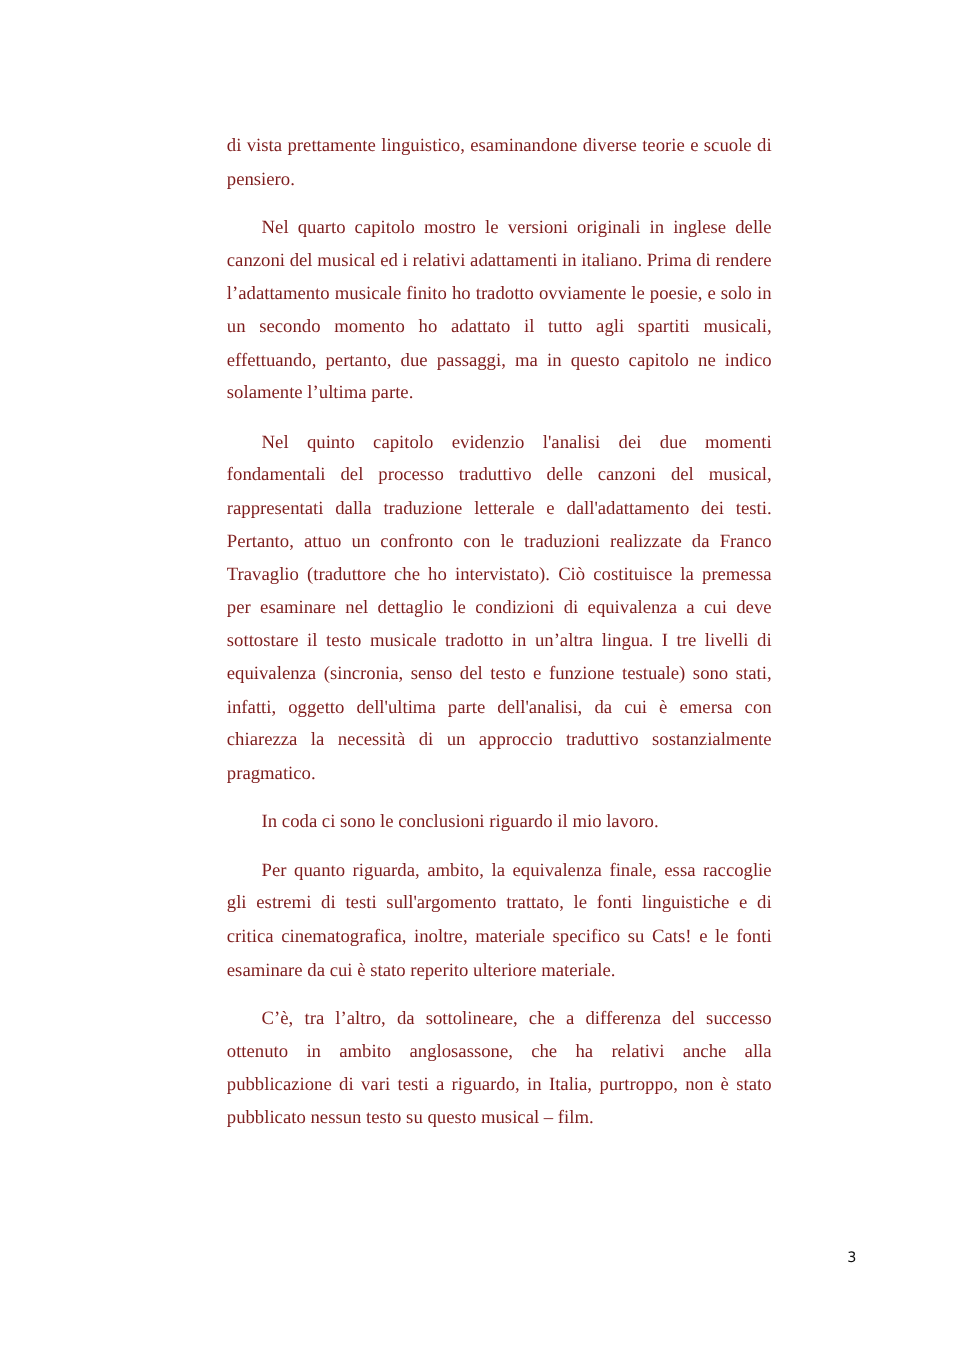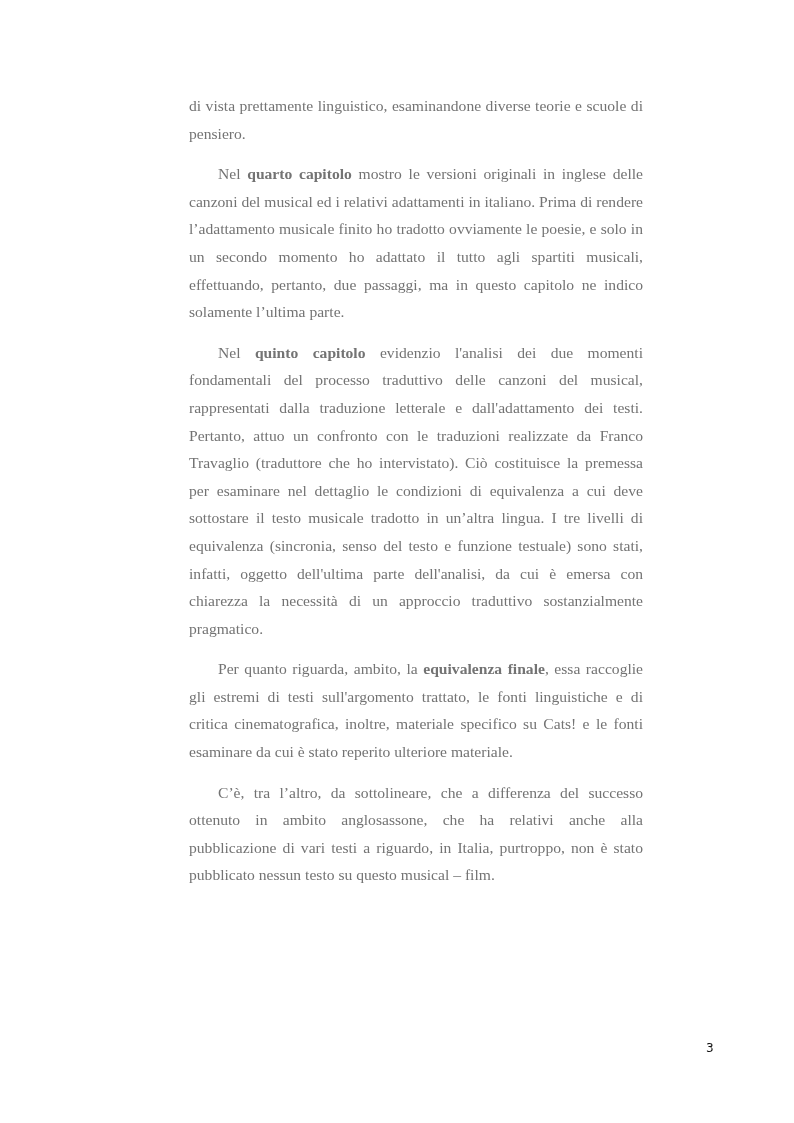--- a/index.html
+++ b/index.html
@@ -1,34 +1,34 @@
 <!DOCTYPE html>
 <html><head>
 <meta charset="utf-8">
 <style>
   html, body { margin: 0; padding: 0; background: #ffffff; }
   body { width: 794px; height: 1123px; position: relative; overflow: hidden; }
   .page {
     position: absolute;
     left: 189px;
-    top: 92px;
+    top: 108px;
     width: 454px;
     font-family: "Liberation Serif", serif;
     font-size: 15.6px;
     line-height: 27.6px;
-    color: #737373;
+    color: #7f1d1d;
   }
   .para {
     margin: 0;
     text-align: justify;
     text-indent: 0;
   }
   .para.indent { text-indent: 29px; }
   .gap { margin-top: 13px; }
-  b { font-weight: bold; }
+  b { font-weight: normal; }
   .page-number {
     position: absolute;
     left: 706px;
     top: 1041px;
     font-family: "DejaVu Sans", sans-serif;
     font-size: 12px;
     color: #111111;
   }
 </style>
 </head>
@@ -40,20 +40,23 @@
   </p>
 
   <p class="para indent gap">
     <span>Nel </span><b>quarto capitolo</b><span> mostro le versioni originali in inglese delle canzoni del musical ed i relativi adattamenti in italiano. Prima di rendere l’adattamento musicale finito ho tradotto ovviamente le poesie, e solo in un secondo momento ho adattato il tutto agli spartiti musicali, effettuando, pertanto, due passaggi, ma in questo capitolo ne indico solamente l’ultima parte.</span>
   </p>
 
   <p class="para indent gap">
     <span>Nel </span><b>quinto capitolo</b><span> evidenzio l'analisi dei due momenti fondamentali del processo traduttivo delle canzoni del musical, rappresentati dalla traduzione letterale e dall'adattamento dei testi. Pertanto, attuo un confronto con le traduzioni realizzate da Franco Travaglio (traduttore che ho intervistato). Ciò costituisce la premessa per esaminare nel dettaglio le condizioni di equivalenza a cui deve sottostare il testo musicale tradotto in un’altra lingua. I tre livelli di equivalenza (sincronia, senso del testo e funzione testuale) sono stati, infatti, oggetto dell'ultima parte dell'analisi, da cui è emersa con chiarezza la necessità di un approccio traduttivo sostanzialmente pragmatico.</span>
   </p>
 
+  <p class="para indent gap">
+    <span>In coda ci sono le </span><b>conclusioni</b><span> riguardo il mio lavoro.</span>
+  </p>
 
   <p class="para indent gap">
     <span>Per quanto riguarda, ambito, la </span><b>equivalenza finale</b><span>, essa raccoglie gli estremi di testi sull'argomento trattato, le fonti linguistiche e di critica cinematografica, inoltre, materiale specifico su Cats! e le fonti esaminare da cui è stato reperito ulteriore materiale.</span>
   </p>
 
   <p class="para indent gap">
     <span>C’è, tra l’altro, da sottolineare, che a differenza del successo ottenuto in ambito anglosassone, che ha relativi anche alla pubblicazione di vari testi a riguardo, in Italia, purtroppo, non è stato pubblicato nessun testo su questo musical – film.</span>
   </p>
 </div>
 

